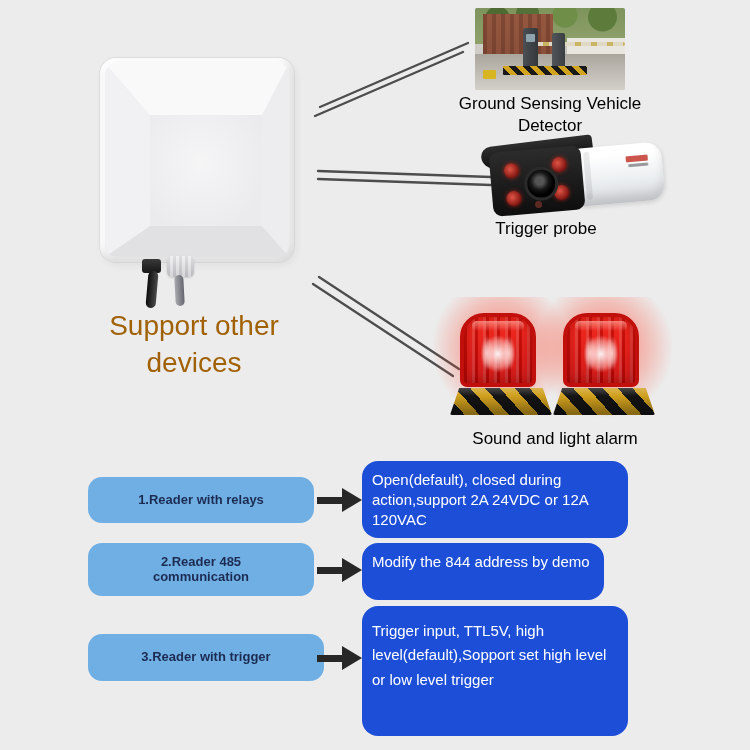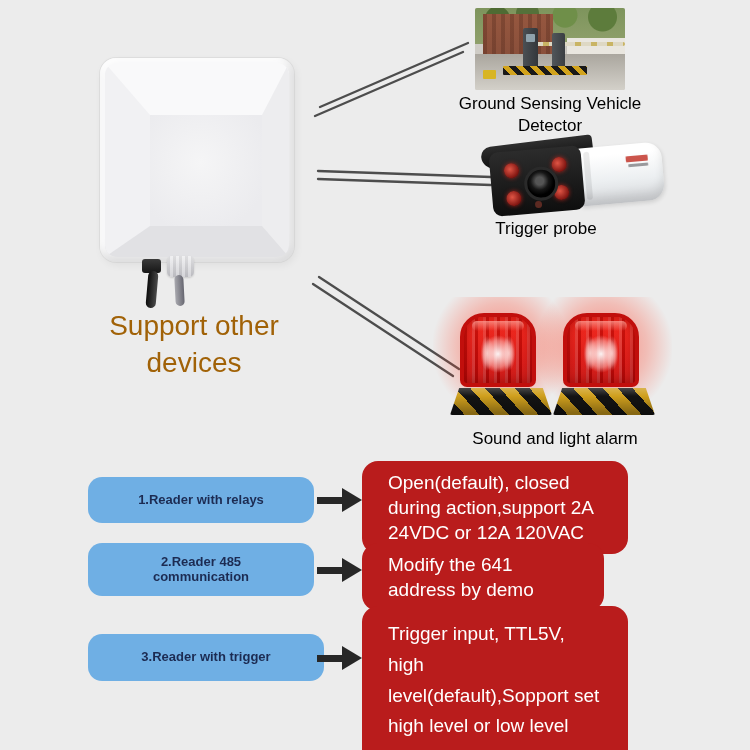--- a/index.html
+++ b/index.html
@@ -142,22 +142,22 @@
   #pill3{left:88px; top:634px; width:236px; height:47px;}
 
   .barrow{position:absolute; width:46px; height:24px;}
   .barrow::before{content:""; position:absolute; left:0; top:8.5px; width:26px; height:7px; background:#272727;}
   .barrow::after{content:""; position:absolute; left:25px; top:0;
     border-top:12px solid transparent; border-bottom:12px solid transparent; border-left:20px solid #272727;}
   #arrow1{left:317px; top:488px;}
   #arrow2{left:317px; top:558px;}
   #arrow3{left:317px; top:646px;}
 
-  .desc{position:absolute; background:#b91c1c; border-radius:16px; color:#ffffff;
-    font-size:19px; padding:9px 26px; box-sizing:border-box; line-height:1.32;}
+  .desc{position:absolute; background:#1d4ed8; border-radius:16px; color:#ffffff;
+    font-size:15px; padding:9px 10px; box-sizing:border-box; line-height:1.32;}
   #desc1{left:362px; top:461px; width:266px; min-height:76px;}
   #desc2{left:362px; top:543px; width:242px; min-height:57px;}
   #desc3{left:362px; top:606px; width:266px; min-height:130px; line-height:1.62; padding-top:13px;}
 </style>
 </head>
 <body>
 
 <div id="canvas">
 
   <svg class="connectors" width="750" height="750" viewBox="0 0 750 750">
@@ -224,19 +224,19 @@
     <div class="base"></div>
   </div>
   <div class="caption" id="cap-alarm">Sound and light alarm</div>
 
   <div class="pill" id="pill1">1.Reader with relays</div>
   <div class="barrow" id="arrow1"></div>
   <div class="desc" id="desc1">Open(default), closed during action,support 2A 24VDC or 12A 120VAC</div>
 
   <div class="pill" id="pill2">2.Reader 485 communication</div>
   <div class="barrow" id="arrow2"></div>
-  <div class="desc" id="desc2">Modify the 641 address by demo</div>
+  <div class="desc" id="desc2">Modify the 844 address by demo</div>
 
   <div class="pill" id="pill3">3.Reader with trigger</div>
   <div class="barrow" id="arrow3"></div>
   <div class="desc" id="desc3">Trigger input, TTL5V, high level(default),Sopport set high level or low level trigger</div>
 
 </div>
 
 </body></html>

